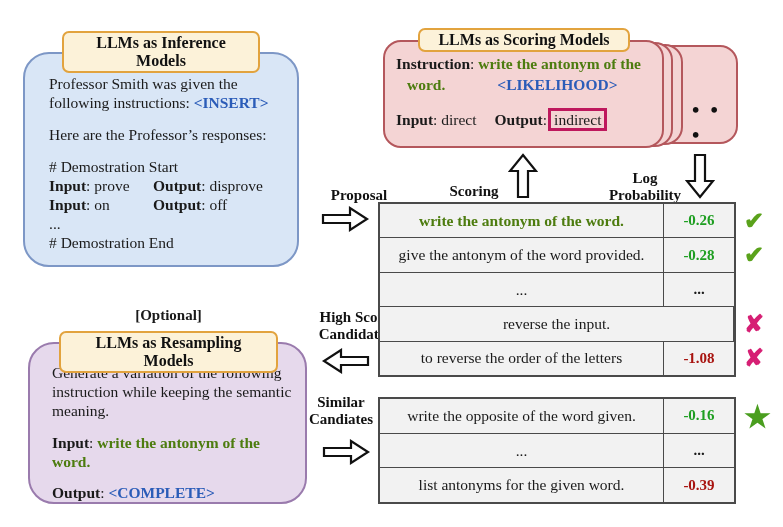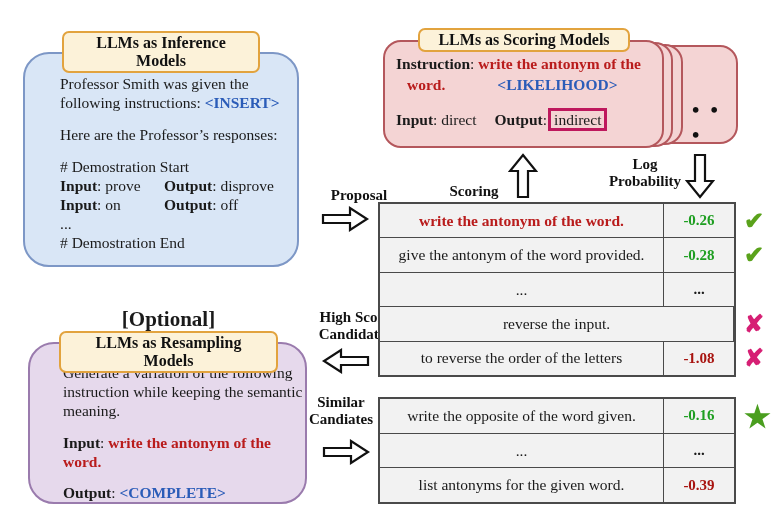--- a/index.html
+++ b/index.html
@@ -1,20 +1,20 @@
 <!DOCTYPE html>
 <html><head>
 <meta charset="utf-8">
 <style>
   html,body{margin:0;padding:0;background:#ffffff;}
   .canvas{position:relative;width:783px;height:527px;background:#ffffff;overflow:hidden;
           font-family:"Liberation Serif","DejaVu Serif",serif;color:#1a1a1a;}
 
   
-  .round-box{position:absolute;box-sizing:border-box;border-radius:26px;padding-left:11px;}
+  .round-box{position:absolute;box-sizing:border-box;border-radius:26px;}
   #inference-box{left:23px;top:52px;width:276px;height:215px;background:#d9e6f6;border:2px solid #7d97c6;}
   #resampling-box{left:28px;top:342px;width:279px;height:162px;background:#e6d9ec;border:2px solid #9a7bad;}
 
   
   #scoring-stack{position:absolute;left:383px;top:40px;width:356px;height:110px;}
   .card{position:absolute;box-sizing:border-box;background:#f4d4d4;border:2px solid #b4575c;border-radius:18px;}
   .card-d{left:210px;top:5px;width:145px;height:99px;}
   .card-c{left:4px;top:4px;width:296px;height:101px;}
   .card-b{left:2px;top:2px;width:288px;height:105px;}
   .card-a{left:0;top:0;width:281px;height:108px;}
@@ -28,38 +28,38 @@
   #hdr-resampling{left:59px;top:331px;width:219px;}
 
   
   .box-body{position:relative;font-size:15.5px;line-height:19px;}
   #inference-body{padding:20px 14px 0 24px;}
   .sp12{height:12px;}
   .sp13{height:13px;}
   .demo-row{display:flex;}
   .demo-col1{width:104px;}
   b,.bold{font-weight:bold;}
-  .orange{color:#b91c1c;font-weight:bold;}
+  .orange{color:#4d7c0f;font-weight:bold;}
   .blue{color:#2b5cb8;font-weight:bold;}
 
   #scoring-content{position:absolute;left:13px;top:13px;width:260px;font-size:15.5px;line-height:21px;}
   .lik-line{display:flex;margin-left:11px;}
   .lik-token{margin-left:52px;}
   .io-line{margin-top:13px;display:flex;align-items:center;}
   .outline-box{display:inline-block;border:3px solid #be185d;padding:0 3px;line-height:17px;margin-left:1px;}
   .gap18{display:inline-block;width:18px;}
 
   #resampling-body{padding:19px 14px 0 22px;}
   #resampling-gen{width:254px;}
 
   
   .flow-label{position:absolute;font-weight:bold;font-size:15px;text-align:center;color:#111;line-height:16.5px;}
   #lbl-proposal{left:312px;top:187px;width:66px;margin-left:14px;}
   #lbl-scoring{left:443px;top:183px;width:62px;}
-  #lbl-log{left:601px;top:156px;width:88px;}
+  #lbl-log{left:601px;top:170px;width:88px;}
   #lbl-highscore{left:316px;top:309px;width:78px;}
   #lbl-similar{left:302px;top:394px;width:78px;}
   .arrow{position:absolute;}
   #arrow-proposal{left:320px;top:206px;}
   #arrow-scoring{left:508px;top:153px;}
   #arrow-log{left:685px;top:153px;}
   #arrow-highscore{left:321px;top:348px;}
   #arrow-similar{left:321px;top:439px;}
 
   
@@ -72,21 +72,21 @@
   .tcell-text{flex:1;display:flex;align-items:center;justify-content:center;font-size:15.5px;
               border-right:1.5px solid #4a4a4a;text-align:center;}
   .tcell-score{width:70px;display:flex;align-items:center;justify-content:center;font-weight:bold;font-size:15px;}
   .green{color:#1e9e21;}
   .dred{color:#a81410;}
   .mark{position:absolute;left:364px;top:50%;transform:translateY(-50%);font-weight:bold;}
   .mark.check{color:#5aa21b;font-size:24px;}
   .mark.cross{color:#d61f74;font-size:24px;}
   .mark.star{color:#4a9e1f;font-size:30px;}
 
-  #optional-label{position:absolute;left:96px;top:307px;width:145px;text-align:center;font-weight:bold;font-size:21px;}
+  #optional-label{position:absolute;left:96px;top:307px;width:145px;text-align:center;font-weight:bold;font-size:15px;}
 </style>
 </head>
 <body>
 
 <div class="canvas">
 
   <div class="round-box" id="inference-box">
     <div class="box-body" id="inference-body">
       <div>Professor Smith was given the</div>
       <div><span>following instructions: </span><span class="blue">&lt;INSERT&gt;</span></div>

